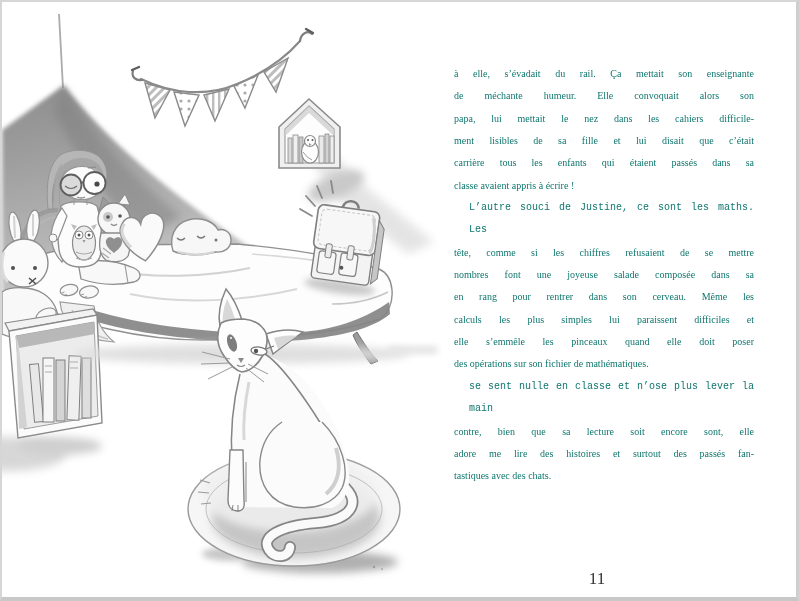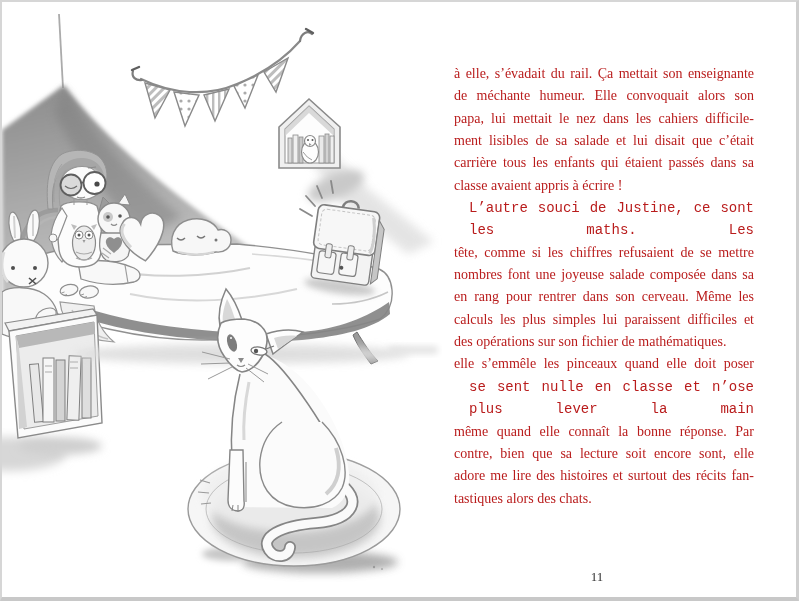--- a/index.html
+++ b/index.html
@@ -7,29 +7,29 @@
     position:relative;width:799px;height:601px;background:#ffffff;
     box-sizing:border-box;
     border-top:2px solid #d6d6d6;border-left:2px solid #d6d6d6;
     border-right:3px solid #cfcfcf;border-bottom:4px solid #c8c8c8;
     overflow:hidden;
     font-family:"Liberation Serif","DejaVu Serif",serif;
   }
   .illustration{position:absolute;left:0;top:0;}
   .text-col{
     position:absolute;left:452px;top:61px;width:300px;
-    color:#b91c1c;font-size:14px;line-height:22.35px;
+    color:#0f766e;font-size:10px;line-height:22.35px;
   }
   .para{margin:0;}
   .line{text-align:justify;text-align-last:justify;}
   .line.lastline{text-align-last:left;}
   .para.indent .line:first-child{padding-left:15px;font-family:Liberation Mono, monospace;}
   .pageno{
     position:absolute;left:440px;top:567px;width:310px;text-align:center;
-    font-size:13px;color:#333;
+    font-size:17px;color:#333;
   }
 </style>
 </head>
 <body>
 
 <div class="stage">
 
   <svg class="illustration" width="440" height="601" viewBox="0 0 440 601" role="img" aria-label="Pencil drawing: a girl with round glasses sits on her bed among plush toys (bunny, cat, heart pillow, sleeping plush), under a pennant garland and a house-shaped shelf; a school satchel rests on the bed and a slender cat sits on a round floor cushion beside a small cube bookshelf.">
     <defs>
       <linearGradient id="gradCorner" x1="0" y1="0" x2="0.25" y2="1">
@@ -285,36 +285,35 @@
       <circle cx="372" cy="565" r="1.2" fill="#9a9a9a"></circle>
       <circle cx="380" cy="567" r="1" fill="#aaaaaa"></circle>
     </g>
   </svg>
 
   <div class="text-col">
       <div class="para">
         <div class="line">à elle, s’évadait du rail. Ça mettait son enseignante</div>
         <div class="line">de méchante humeur. Elle convoquait alors son</div>
         <div class="line">papa, lui mettait le nez dans les cahiers difficile-</div>
-        <div class="line">ment lisibles de sa salade et lui disait que c’était</div>
+        <div class="line">ment lisibles de sa fille et lui disait que c’était</div>
         <div class="line">carrière tous les enfants qui étaient passés dans sa</div>
         <div class="line lastline">classe avaient appris à écrire !</div>
       </div>
       <div class="para indent">
         <div class="line">L’autre souci de Justine, ce sont les maths. Les</div>
         <div class="line">tête, comme si les chiffres refusaient de se mettre</div>
         <div class="line">nombres font une joyeuse salade composée dans sa</div>
         <div class="line">en rang pour rentrer dans son cerveau. Même les</div>
         <div class="line">calculs les plus simples lui paraissent difficiles et</div>
+        <div class="line">elle s’emmêle les pinceaux quand elle doit poser</div>
         <div class="line lastline">des opérations sur son fichier de mathématiques.</div>
-        <div class="line">elle s’emmêle les pinceaux quand elle doit poser</div>
       </div>
       <div class="para indent">
         <div class="line">se sent nulle en classe et n’ose plus lever la main</div>
-        <div class="line">même quand elle connaît la bonne réponse. Par</div>
         <div class="line">contre, bien que sa lecture soit encore sont, elle</div>
-        <div class="line">adore me lire des histoires et surtout des récits fan-</div>
-        <div class="line lastline">tastiques alors des chats.</div>
+        <div class="line">adore me lire des histoires et surtout des passés fan-</div>
+        <div class="line lastline">tastiques avec des chats.</div>
       </div>
     </div>
 
   <div class="pageno">11</div>
 </div>
 
 </body></html>

